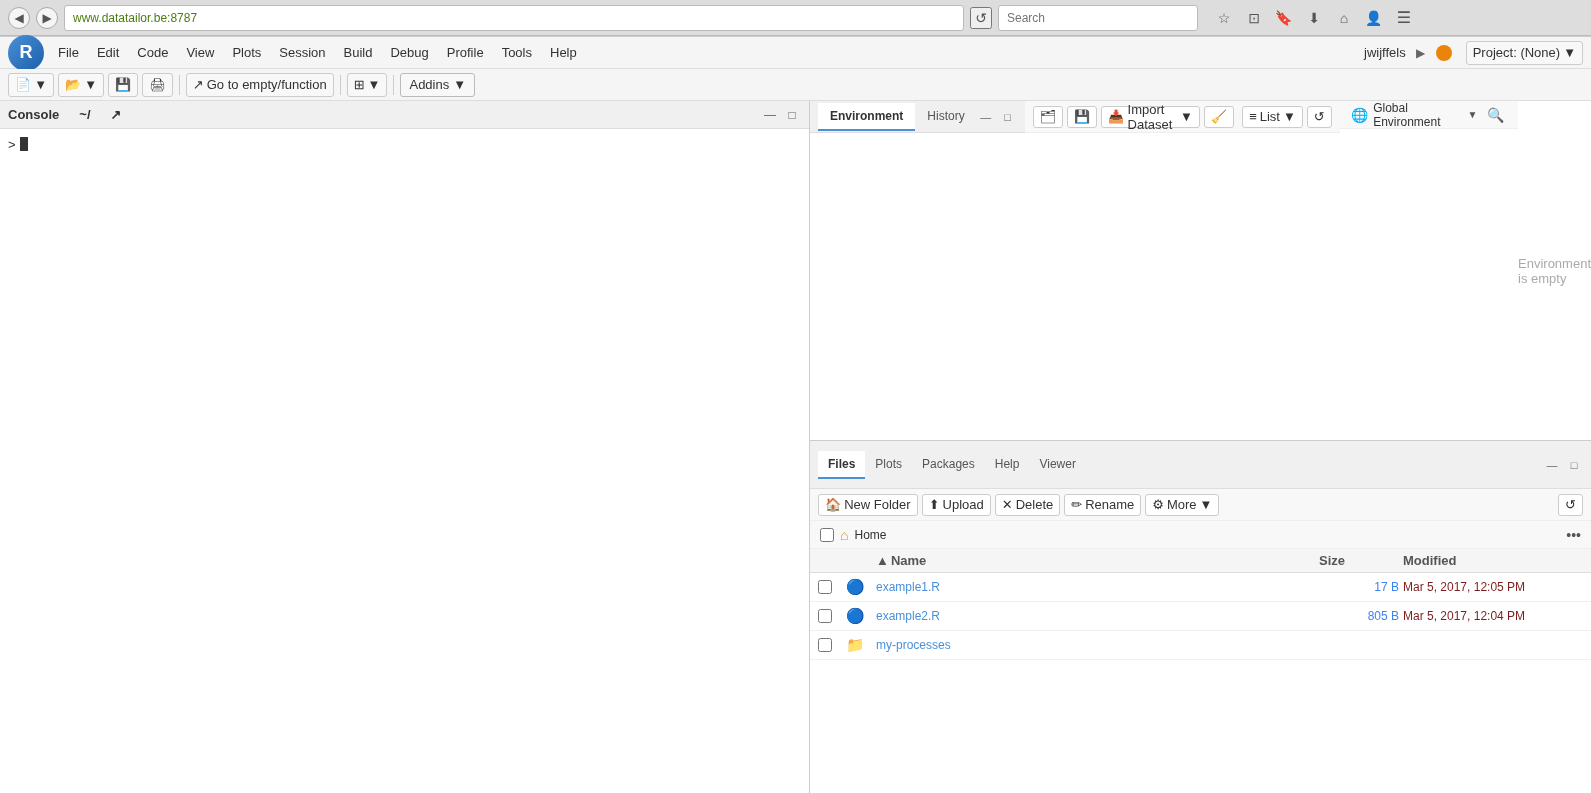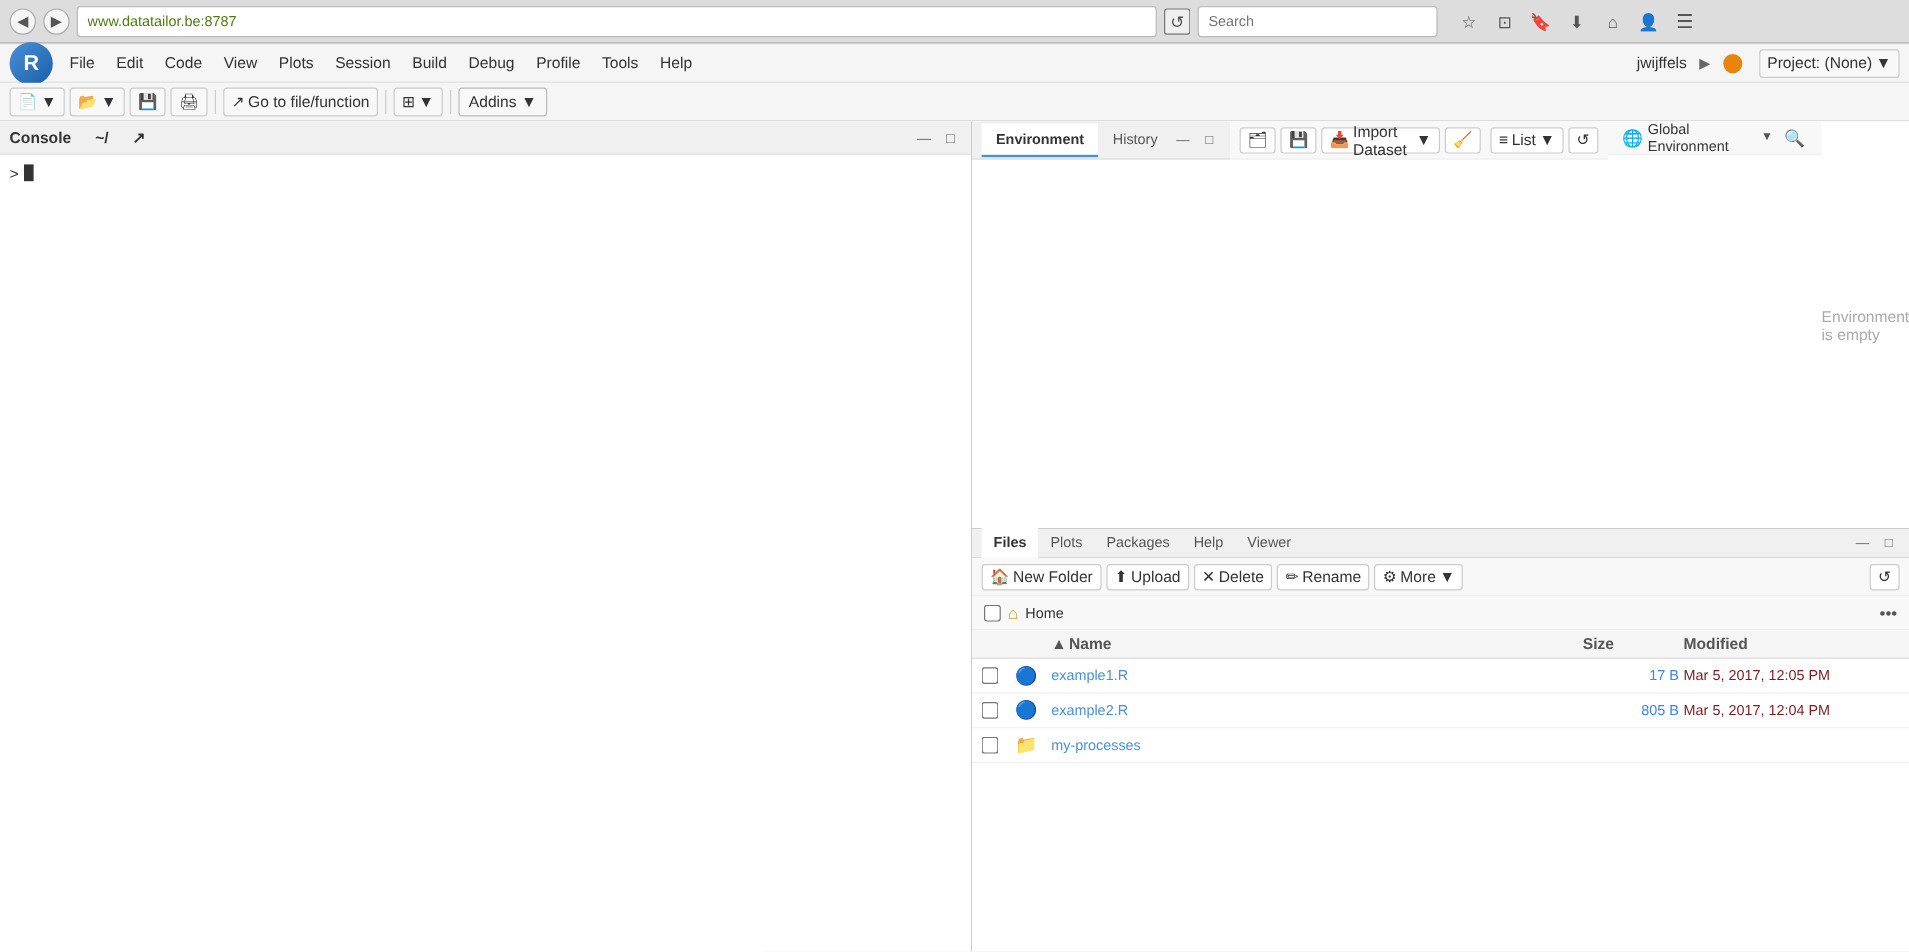--- a/index.html
+++ b/index.html
@@ -69,21 +69,21 @@
     .global-env-bar { background: #f8f8f8; border-bottom: 1px solid #eee; padding: 4px 12px; display: flex; align-items: center; gap: 4px; height: 28px; }
     .global-env-icon { color: #4a90d9; font-size: 14px; }
     .global-env-label { font-size: 12px; color: #333; }
     .dropdown-arrow { font-size: 10px; color: #555; }
 
     
     .env-empty { flex: 1; display: flex; align-items: center; justify-content: center; color: #aaa; font-size: 13px; }
 
     
     .bottom-right { flex: 1; display: flex; flex-direction: column; }
-    .files-tab-bar { background: #f0f0f0; border-bottom: 1px solid #ddd; display: flex; align-items: center; padding: 0 8px; height: 24px; }
+    .files-tab-bar { background: #f0f0f0; border-bottom: 1px solid #ddd; display: flex; align-items: center; padding: 0 8px; height: 48px; }
     .files-tab { padding: 6px 10px; cursor: pointer; font-size: 12px; color: #555; border: none; background: none; border-bottom: 2px solid transparent; }
     .files-tab.active { color: #333; font-weight: bold; border-bottom: 2px solid #4a90d9; background: white; }
     .files-toolbar { background: #f8f8f8; border-bottom: 1px solid #eee; display: flex; align-items: center; padding: 4px 8px; gap: 4px; height: 32px; }
     .files-btn { height: 22px; border: 1px solid #ccc; background: white; border-radius: 3px; cursor: pointer; display: flex; align-items: center; gap: 3px; padding: 0 6px; font-size: 11px; color: #333; }
 
     
     .path-bar { background: #f8f8f8; border-bottom: 1px solid #eee; display: flex; align-items: center; padding: 4px 10px; gap: 6px; height: 28px; }
     .home-checkbox { width: 14px; height: 14px; }
     .home-icon { color: #c8a020; font-size: 14px; }
     .home-label { font-size: 12px; color: #333; }
@@ -161,21 +161,21 @@
     </div>
     <div class="toolbar-btn">
       <span>💾</span>
     </div>
     <div class="toolbar-btn">
       <span>🖨</span>
     </div>
     <div class="toolbar-separator"></div>
     <div class="toolbar-btn">
       <span>↗</span>
-      <span>Go to file/function</span>
+      <span>Go to empty/function</span>
     </div>
     <div class="toolbar-separator"></div>
     <div class="toolbar-btn">
       <span>⊞</span>
       <span>▼</span>
     </div>
     <div class="toolbar-separator"></div>
     <div class="addins-btn">
       <span>Addins</span>
       <span>▼</span>

